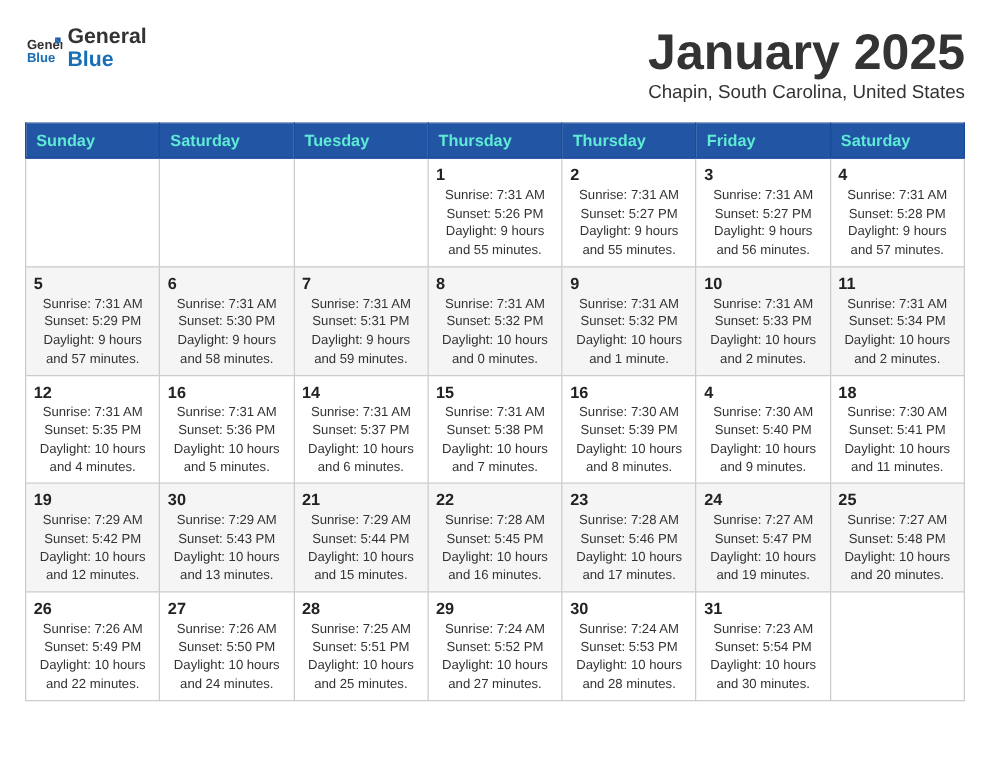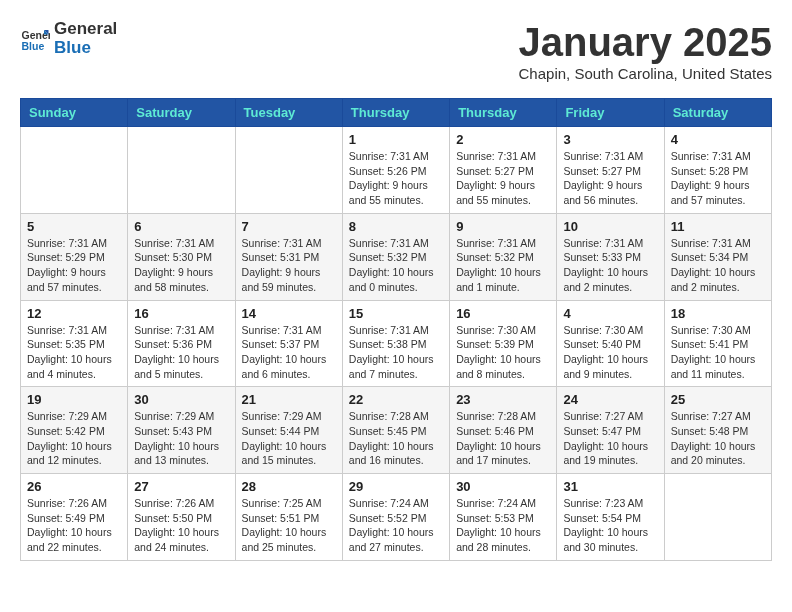--- a/index.html
+++ b/index.html
@@ -65,20 +65,21 @@
     .day-number {
       font-weight: bold;
       font-size: 13px;
       margin-bottom: 2px;
       color: #222;
     }
     .day-info {
       font-size: 10.5px;
       color: #333;
       line-height: 1.4;
+      text-align: center;
     }
     .empty-cell {
       background: #f9f9f9;
     }
   </style>
 </head>
 <body>
 
 <div class="header">
   <div class="logo">

